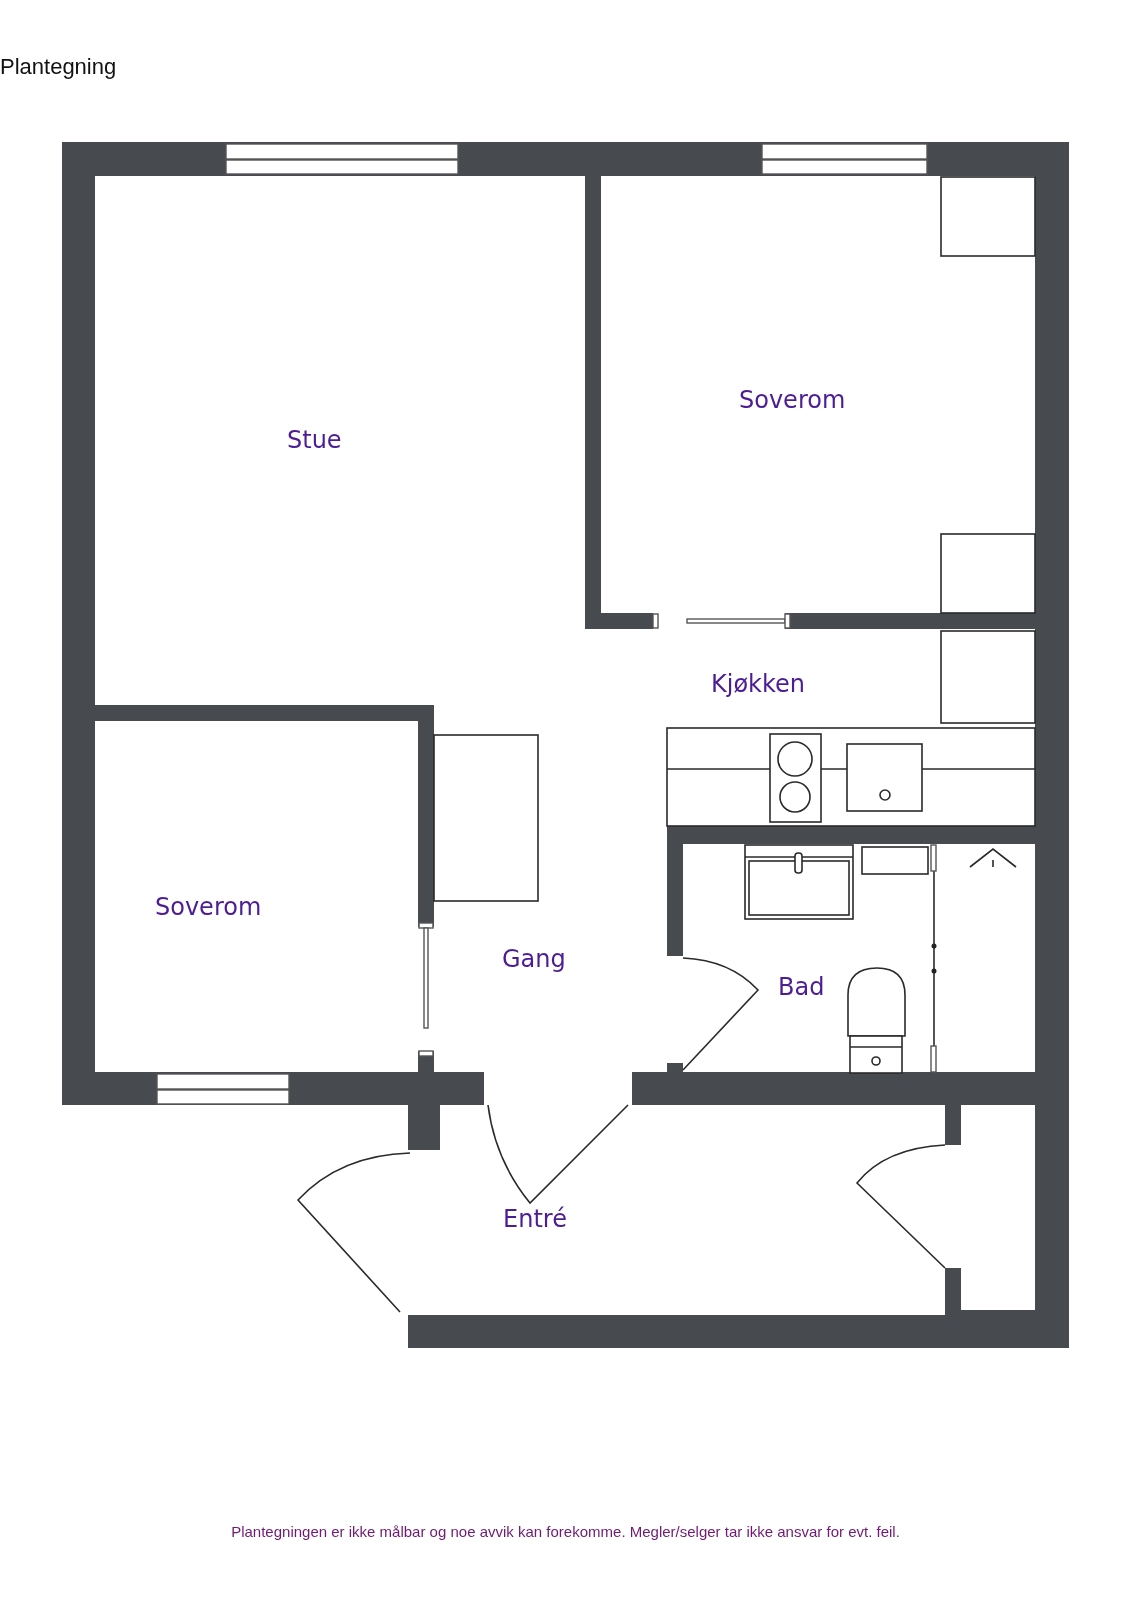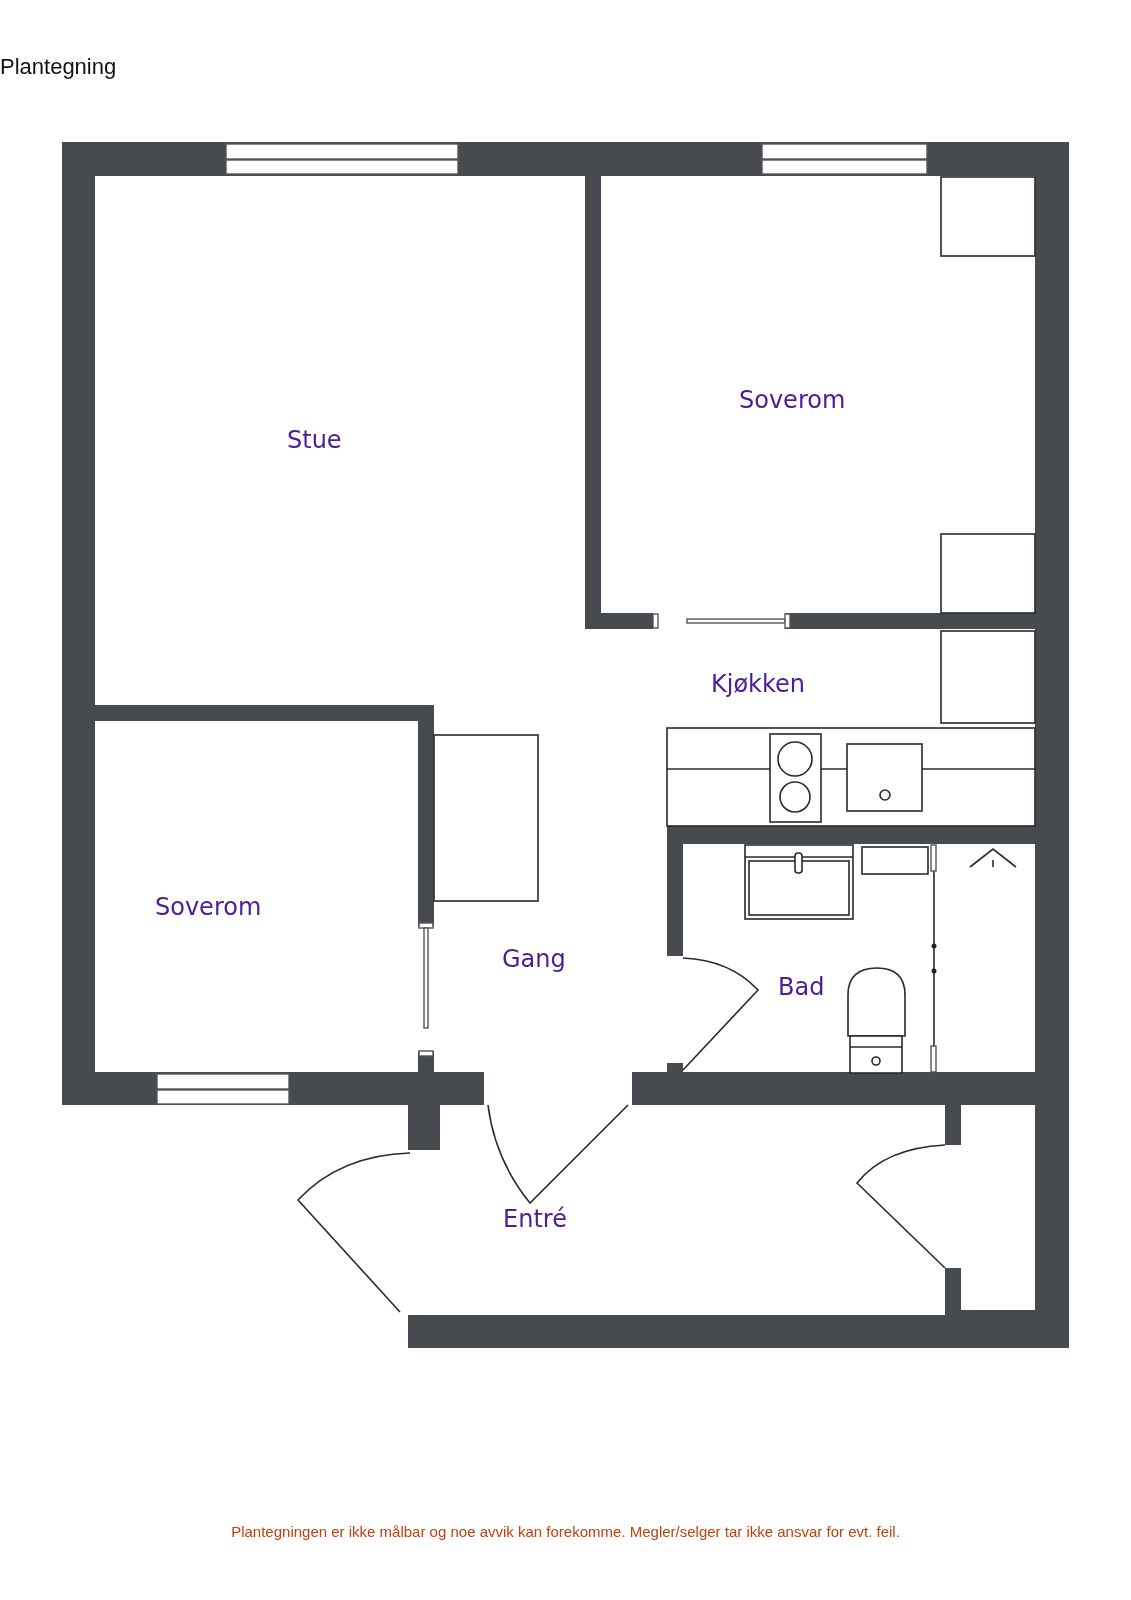--- a/index.html
+++ b/index.html
@@ -1,20 +1,20 @@
 <!DOCTYPE html>
 <html><head>
 <meta charset="utf-8">
 <style>
   html, body { margin: 0; padding: 0; background: #ffffff; }
   body { width: 1131px; height: 1600px; position: relative; overflow: hidden; font-family: "Liberation Sans", sans-serif; }
   .title { position: absolute; top: 54px; left: 0; width: 1131px; text-align: left; font-size: 22px; color: #111; font-family: "Liberation Sans", sans-serif; }
   .plan { position: absolute; left: 0; top: 0; width: 1131px; height: 1600px; }
   .room-label { position: absolute; font-family: "DejaVu Sans", sans-serif; font-size: 24px; color: #4c1d95; white-space: nowrap; }
-  .disclaimer { position: absolute; top: 1523px; left: 0; width: 1131px; text-align: center; font-family: "Liberation Sans", sans-serif; font-size: 15px; line-height: 17px; color: #c2410c; }
+  .disclaimer { position: absolute; top: 1523px; left: 0; width: 1131px; text-align: center; font-family: "Liberation Sans", sans-serif; font-size: 15px; line-height: 17px; color: #701a75; }
   .wall { fill: #474a4f; }
   .line { fill: none; stroke: #2a2a2a; stroke-width: 1.6; }
   .thin { fill: #ffffff; stroke: #555; stroke-width: 1.4; }
   .fix { fill: #ffffff; stroke: #2a2a2a; stroke-width: 1.6; }
 </style>
 </head>
 <body>
 
 <div class="title">Plantegning</div>
 

